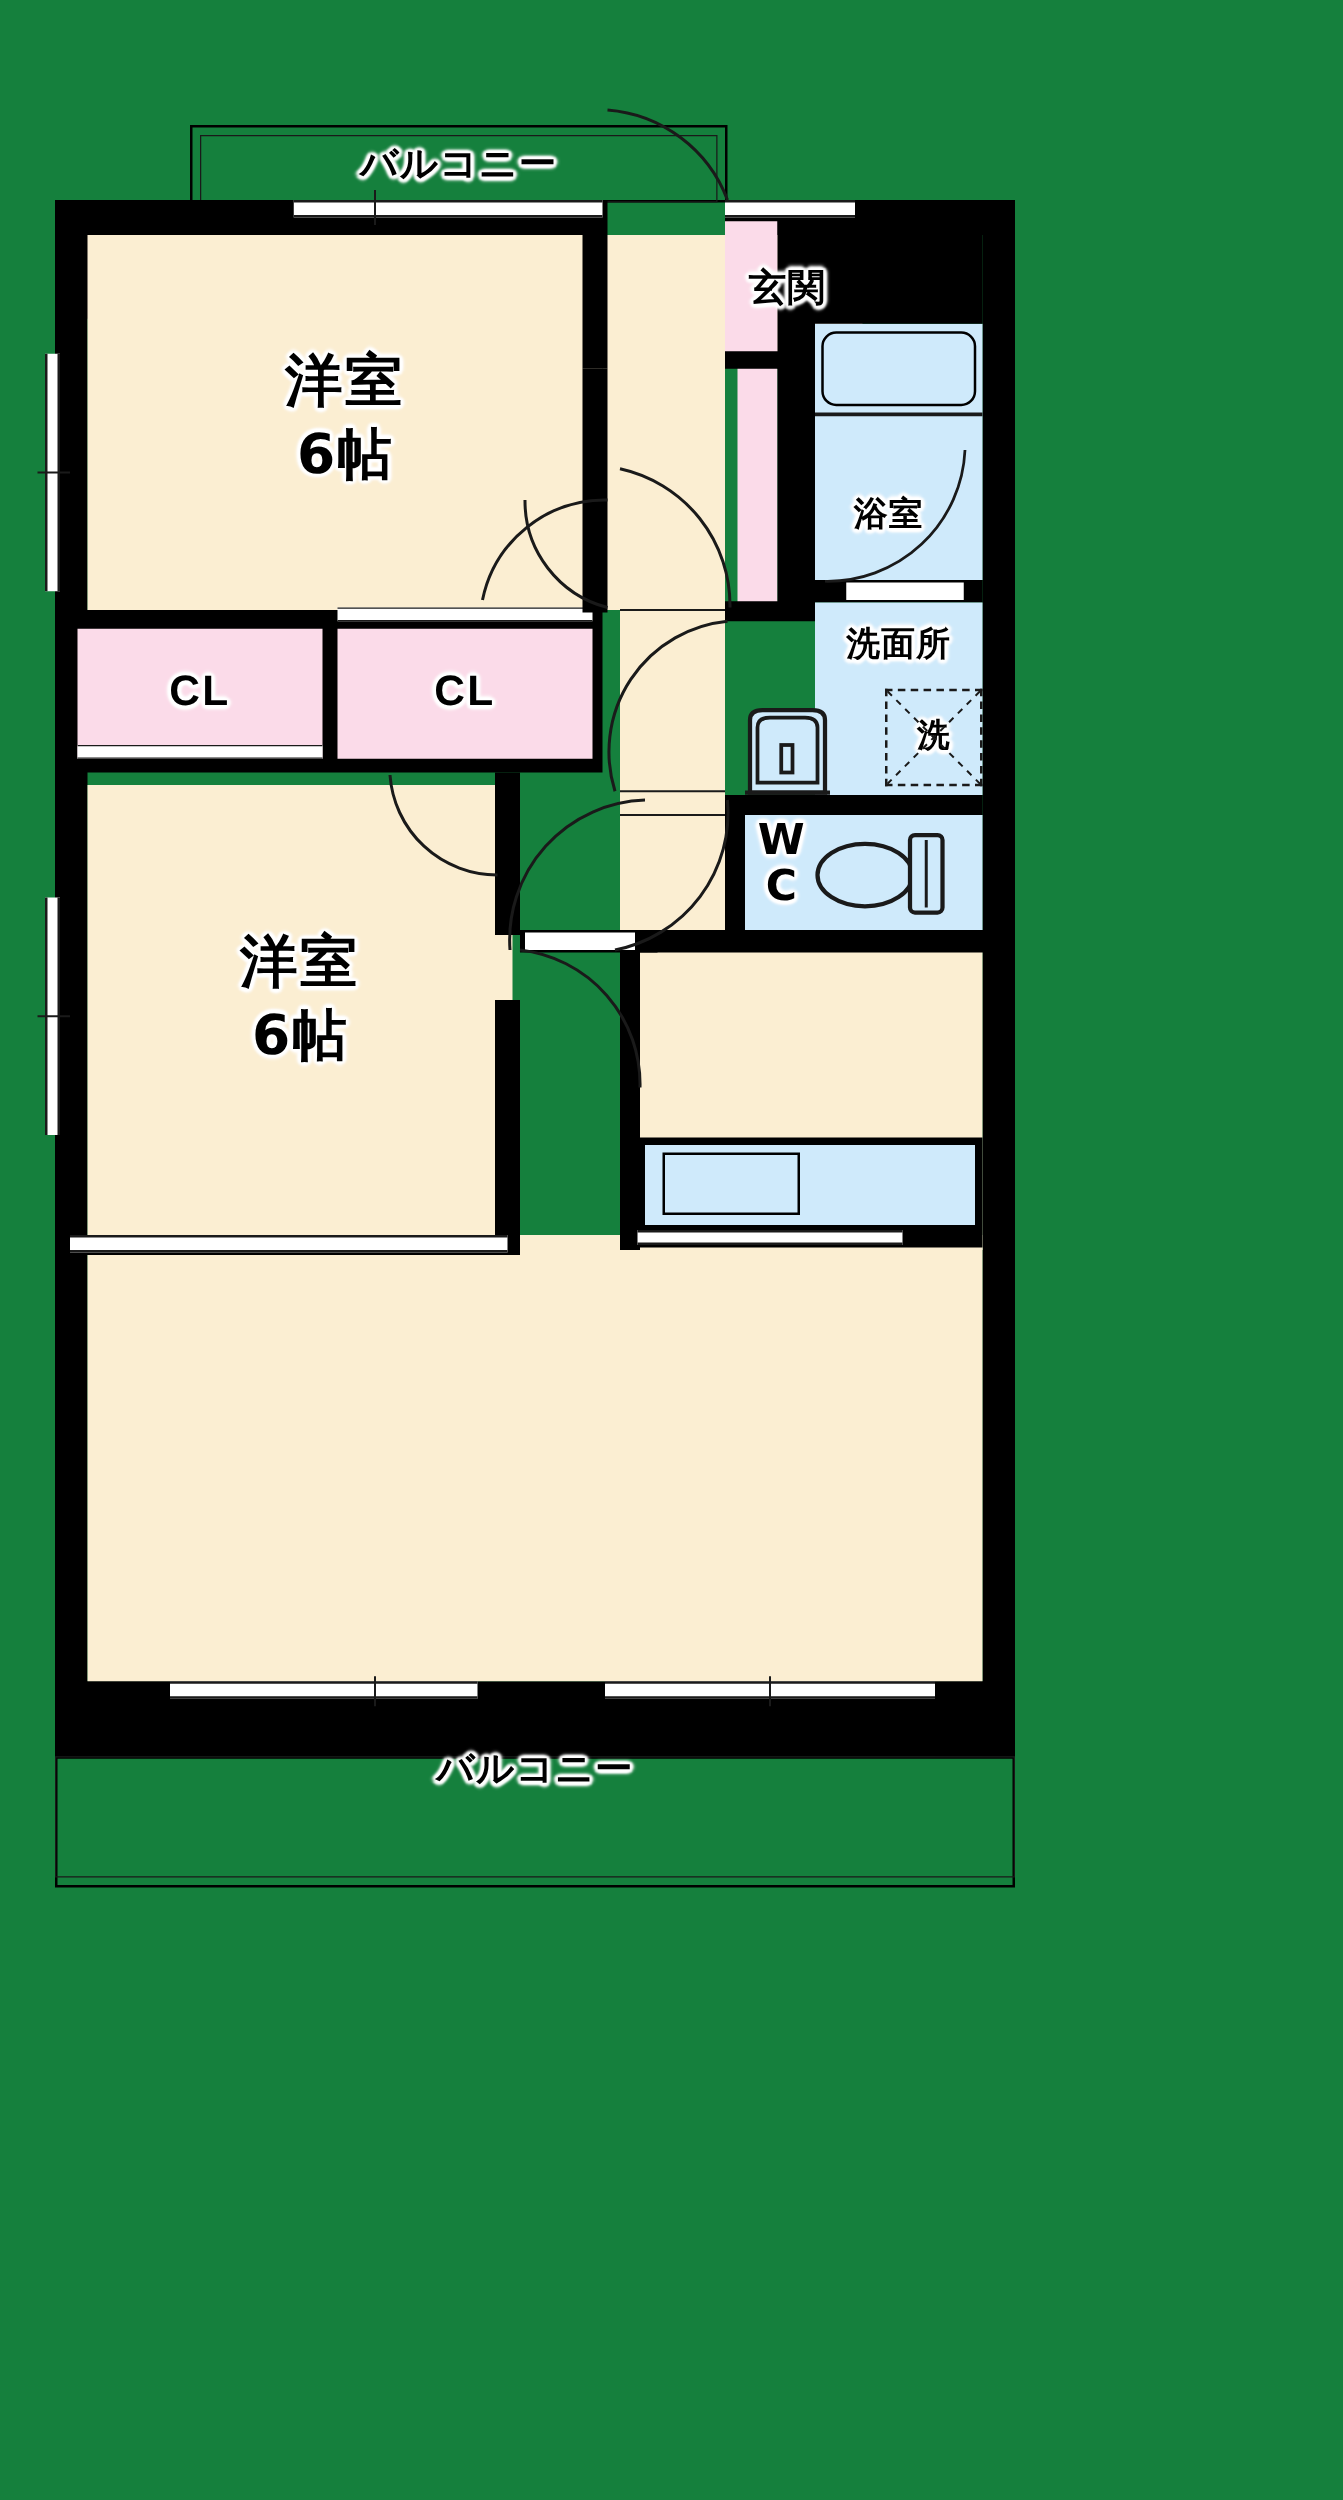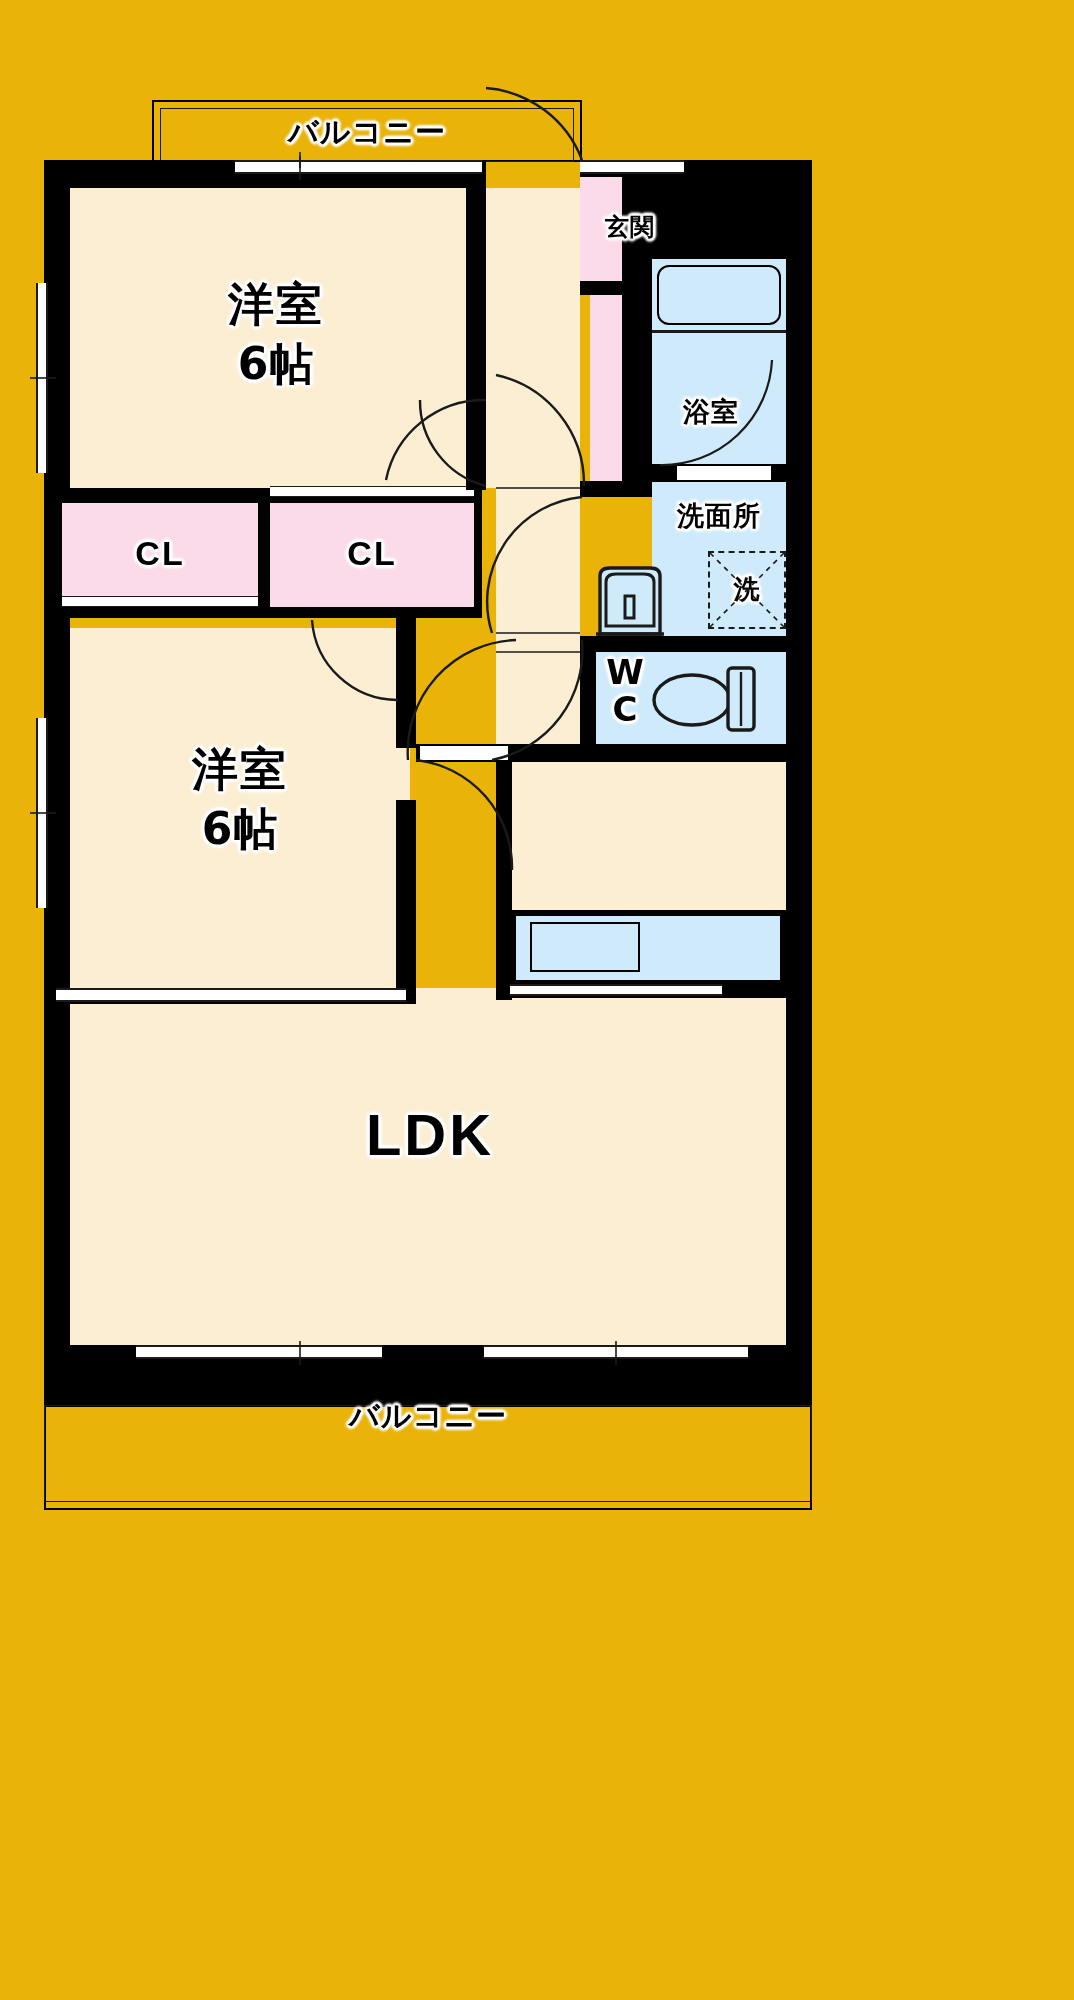--- a/index.html
+++ b/index.html
@@ -1,17 +1,17 @@
 <!DOCTYPE html>
 <html><head>
 <meta charset="utf-8">
 <style>
   html,body{margin:0;padding:0;background:#ffffff;}
   body{font-family:"Liberation Sans","DejaVu Sans",sans-serif;}
-  #plan{position:relative;width:1074px;height:2000px;background:#eab308;overflow:hidden;}
+  #plan{position:relative;width:1074px;height:2000px;background:#15803d;overflow:hidden;}
 
   
   .b{position:absolute;box-sizing:border-box;}
 
   
   .wall{background:#000000;}
   .room{background:#fbeed2;}
   .cl{background:#fbdbe9;}
   .wet{background:#cfeafb;}
   .white{background:#ffffff;}
@@ -28,21 +28,21 @@
          2px 2px 2px #fff,-2px -2px 2px #fff,2px -2px 2px #fff,-2px 2px 2px #fff,
          3px 0 3px #fff,-3px 0 3px #fff,0 3px 3px #fff,0 -3px 3px #fff;}
   .jp{font-family:"DejaVu Sans","Liberation Sans",sans-serif;}
 
   .lbl-balcony{font-size:30px;letter-spacing:1px;}
   .lbl-room{font-size:46px;letter-spacing:2px;}
   .lbl-size{font-size:44px;letter-spacing:1px;}
   .lbl-ldk{font-size:58px;letter-spacing:3px;}
   .lbl-ldksz{font-size:54px;letter-spacing:1px;}
   .lbl-cl{font-size:34px;letter-spacing:2px;}
-  .lbl-gen{font-size:24px;letter-spacing:1px;}
+  .lbl-gen{font-size:30px;letter-spacing:1px;}
   .lbl-bath{font-size:27px;letter-spacing:1px;}
   .lbl-wash{font-size:27px;letter-spacing:1px;}
   .lbl-sen{font-size:26px;letter-spacing:1px;}
   .lbl-wc{font-size:34px;line-height:0.95;letter-spacing:0px;}
 
   svg.ov{position:absolute;left:0;top:0;width:1074px;height:2000px;pointer-events:none;}
 </style>
 </head>
 <body>
 
@@ -157,21 +157,20 @@
   <div class="b ol" style="left:44px;top:1405px;width:768px;height:105px;"></div>
   <div class="b ol1" style="left:44px;top:1405px;width:768px;height:97px;"></div>
   <div class="lbl jp lbl-balcony" style="left:44px;top:1400px;width:768px;">バルコニー</div>
 
   <div class="lbl jp lbl-room" style="left:70px;top:280px;width:412px;">洋室</div>
   <div class="lbl jp lbl-size" style="left:70px;top:341px;width:412px;">6帖</div>
 
   <div class="lbl jp lbl-room" style="left:60px;top:745px;width:360px;">洋室</div>
   <div class="lbl jp lbl-size" style="left:60px;top:806px;width:360px;">6帖</div>
 
-  <div class="lbl lbl-ldk" style="left:180px;top:1105px;width:500px;">LDK</div>
 
   <div class="lbl jp lbl-gen" style="left:570px;top:215px;width:120px;">玄関</div>
 
   <svg class="ov" viewBox="0 0 1074 2000">
     <g fill="none" stroke="#1a1a1a" stroke-width="2.4">
 
       <path d="M486,88 A112,112 0 0 1 582,160"></path>
       <path d="M486,88 L486,160" stroke-width="0"></path>
 
       <path d="M486,400 A100,100 0 0 0 386,480"></path>

